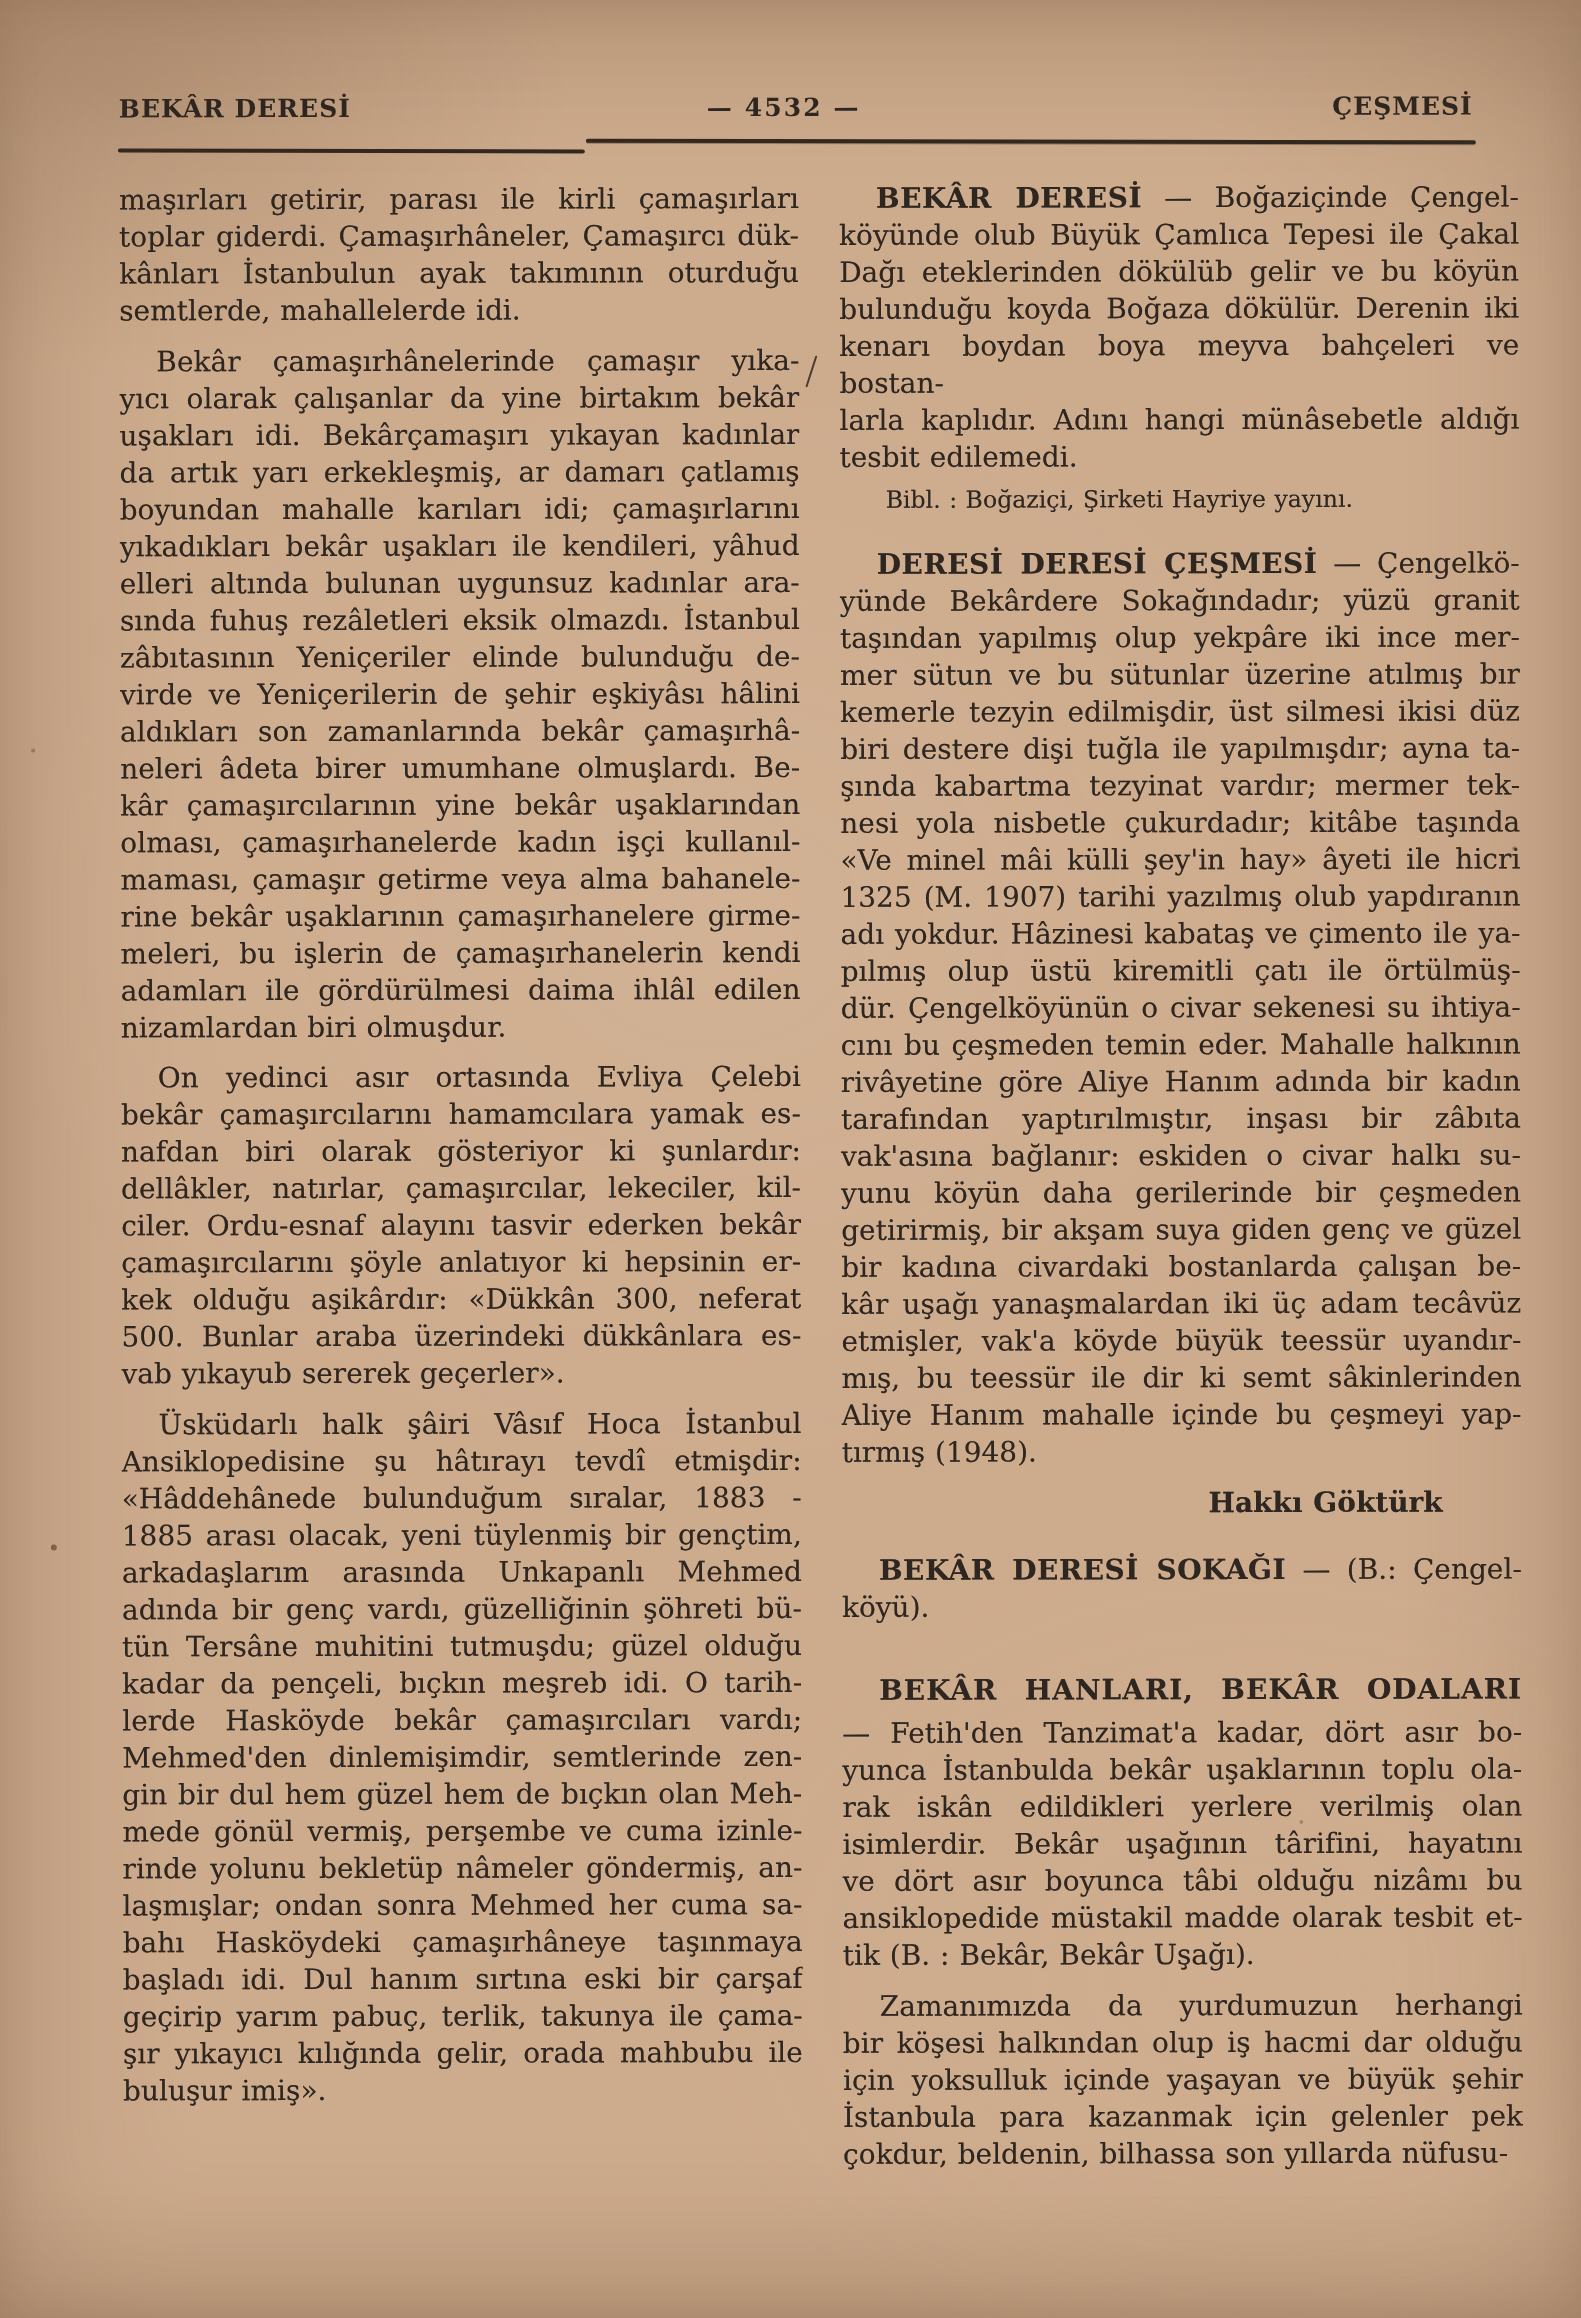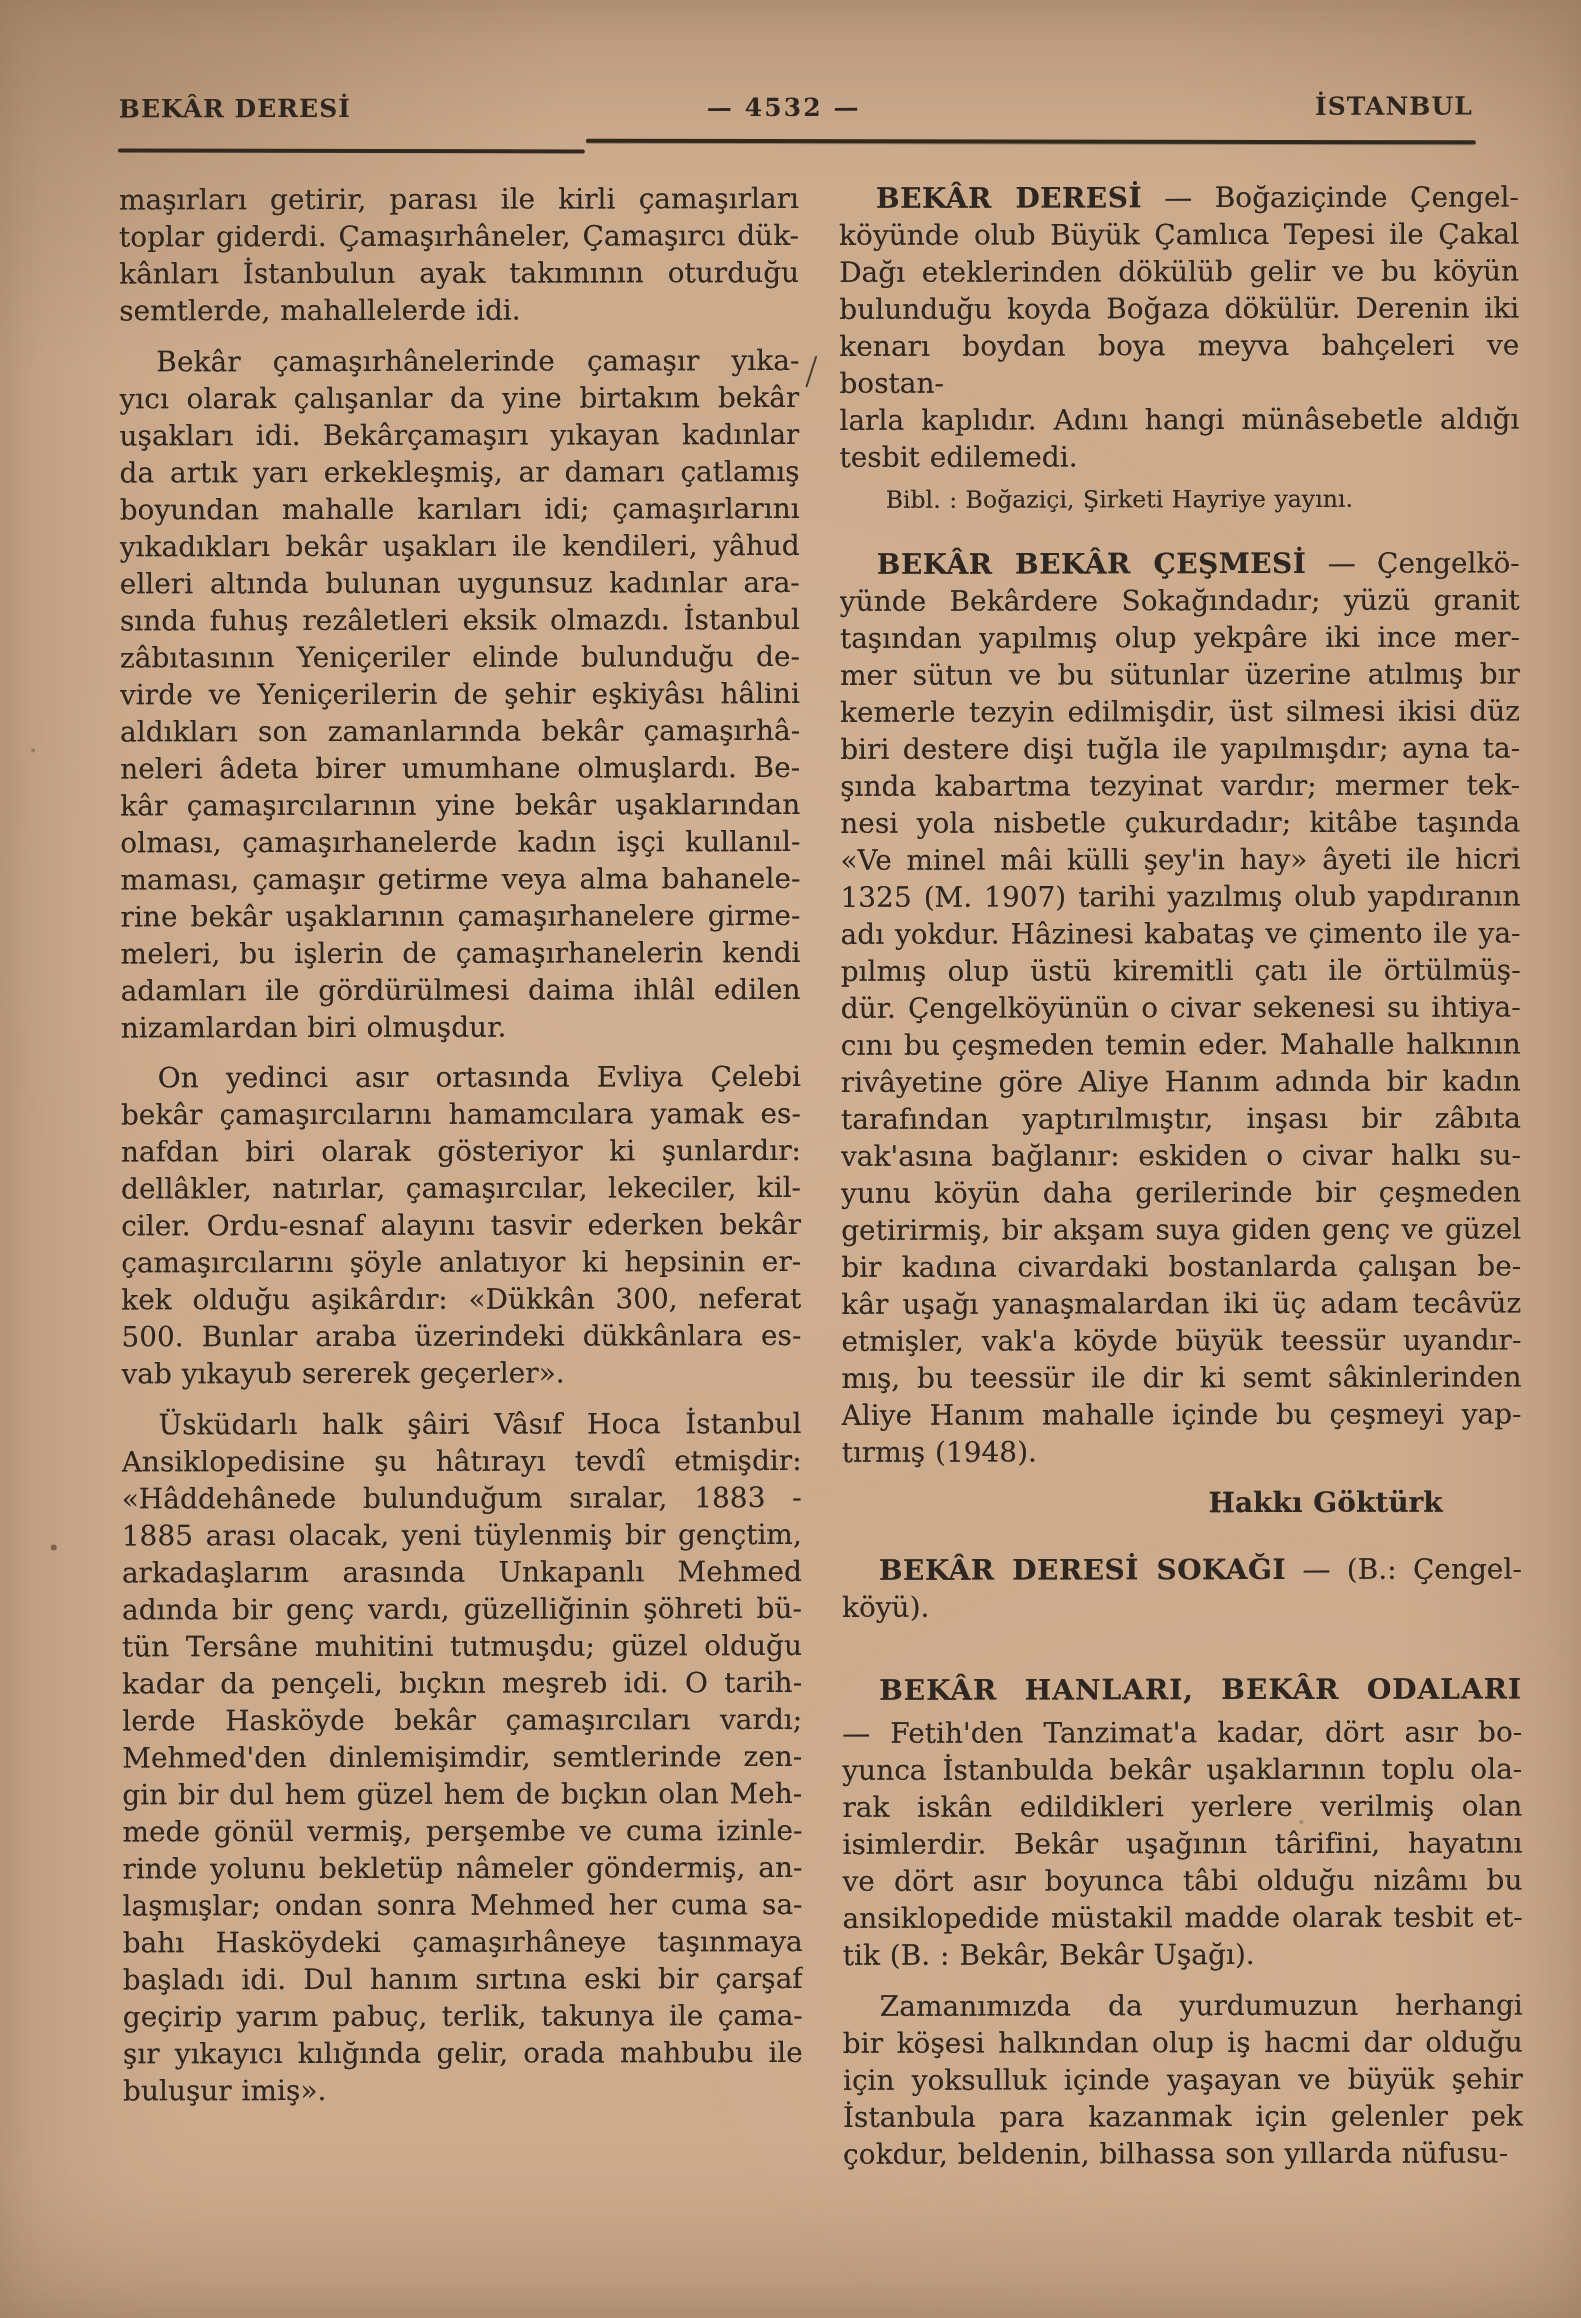--- a/index.html
+++ b/index.html
@@ -57,21 +57,21 @@
   .speck.s3{left:1513px;top:848px;width:4.7px;height:3.7px;opacity:.45;}
   .speck.s4{left:1298px;top:1821px;width:3.7px;height:3.7px;opacity:.35;}
 </style>
 </head>
 <body>
 
 <div class="sheet">
   <div class="header">
     <span class="h-left">BEKÂR DERESİ</span>
     <span class="h-center">— 4532 —</span>
-    <span class="h-right">İSTANBUL</span>
+    <span class="h-right">ÇEŞMESİ</span>
   </div>
   <div class="rule left-seg"></div>
   <div class="rule right-seg"></div>
 
   <div class="columns">
     <div class="col left" id="col-left">
         <div class="block continuation-paragraph first">
           <div class="line">maşırları getirir,  parası ile kirli çamaşırları</div>
           <div class="line">toplar giderdi. Çamaşırhâneler, Çamaşırcı dük-</div>
           <div class="line">kânları İstanbulun  ayak takımının oturduğu</div>
@@ -138,21 +138,21 @@
           <div class="line">Dağı eteklerinden dökülüb gelir ve bu köyün</div>
           <div class="line">bulunduğu koyda Boğaza dökülür. Derenin iki</div>
           <div class="line">kenarı boydan boya meyva bahçeleri ve bostan-</div>
           <div class="line">larla kaplıdır. Adını hangi münâsebetle aldığı</div>
           <div class="line last">tesbit edilemedi.</div>
         </div>
         <div class="block bibliography-note">
           <div class="line plain last">Bibl. :  Boğaziçi, Şirketi Hayriye yayını.</div>
         </div>
         <div class="block entry-paragraph">
-          <div class="line indent"><b>BEKÂR BEKÂR ÇEŞMESİ</b> — Çengelkö-</div>
+          <div class="line indent"><b>DERESİ DERESİ ÇEŞMESİ</b> — Çengelkö-</div>
           <div class="line">yünde  Bekârdere  Sokağındadır;  yüzü granit</div>
           <div class="line">taşından yapılmış olup yekpâre iki ince mer-</div>
           <div class="line">mer sütun ve bu sütunlar üzerine atılmış bır</div>
           <div class="line">kemerle tezyin edilmişdir, üst silmesi ikisi düz</div>
           <div class="line">biri destere dişi tuğla ile yapılmışdır; ayna ta-</div>
           <div class="line">şında kabartma tezyinat vardır; mermer tek-</div>
           <div class="line">nesi yola nisbetle çukurdadır;  kitâbe taşında</div>
           <div class="line">«Ve minel mâi külli şey'in hay» âyeti ile hicri</div>
           <div class="line">1325 (M. 1907) tarihi yazılmış olub yapdıranın</div>
           <div class="line">adı yokdur. Hâzinesi kabataş ve çimento ile ya-</div>

